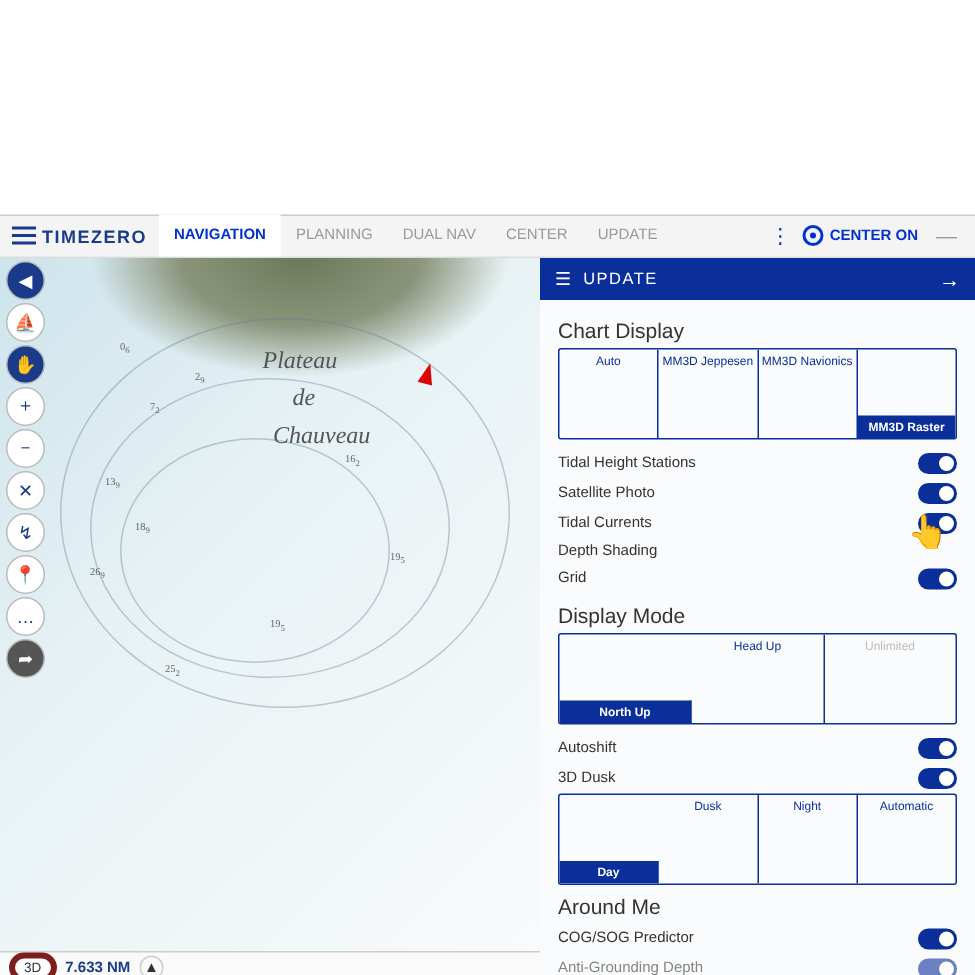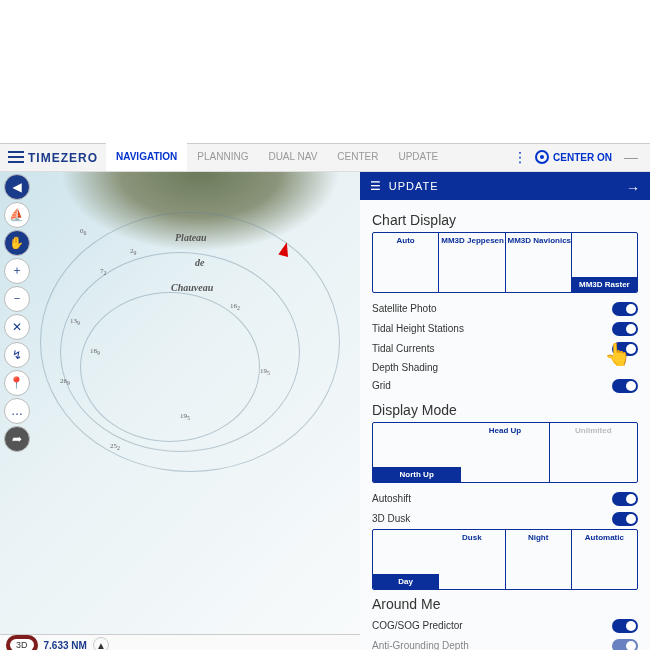--- a/index.html
+++ b/index.html
@@ -15,40 +15,40 @@
   .top-right { margin-left:auto; display:flex; align-items:center; gap:8px; padding-right:8px; }
   .vdots { color:#0033cc; font-size:14px; cursor:pointer; }
   .center-on { display:flex; align-items:center; gap:4px; color:#0033cc; font-size:10px; font-weight:600; cursor:pointer; }
   .center-on .target { width:14px; height:14px; border:2px solid #0033cc; border-radius:50%; position:relative; }
   .center-on .target::after { content:''; position:absolute; inset:3px; background:#0033cc; border-radius:50%; }
   .minim { color:#999; font-size:14px; padding:0 4px; cursor:pointer; }
 
   .main { flex:1; display:flex; position:relative; }
   .chart-area { flex:1; position:relative; background:linear-gradient(135deg,#cde4ec 0%,#e8f2f5 40%,#f9fbfc 100%); overflow:hidden; }
   .island { position:absolute; top:0; left:60px; width:280px; height:80px; background:radial-gradient(ellipse at 50% 0%,#6b7a5a 0%,#8a947a 40%,transparent 70%); }
-  .chart-lbl { position:absolute; font-family: Georgia, serif; font-style:italic; color:#555; font-size:10px;font-weight:bold; }
+  .chart-lbl { position:absolute; font-family: Georgia, serif; font-style:italic; color:#555; font-size:16px; }
   .tool-col { position:absolute; left:4px; top:2px; display:flex; flex-direction:column; gap:2px; z-index:5; }
   .tl { width:26px; height:26px; border-radius:50%; background:#fff; border:1px solid #bbb; display:flex; align-items:center; justify-content:center; font-size:12px; color:#1a3a8a; cursor:pointer; }
   .tl.active { background:#1a3a8a; color:#fff; }
   .tl.dark { background:#555; color:#fff; }
   .depth { position:absolute; font-size:7px; color:#666; font-family:Georgia,serif; }
   .boat { position:absolute; top:70px; left:280px; width:0; height:0; border-left:5px solid transparent; border-right:5px solid transparent; border-bottom:14px solid #d00; transform:rotate(15deg); }
   .status { position:absolute; bottom:0; left:0; right:0; height:22px; background:rgba(250,250,250,0.95); display:flex; align-items:center; gap:6px; padding:0 6px; font-size:10px; color:#333; border-top:1px solid #ccc; }
   .status .pill { background:#fff; border:4px solid #7f1d1d; border-radius:10px; padding:1px 6px; font-size:9px; }
   .status .arrow-up { width:16px; height:16px; border:1px solid #ccc; border-radius:50%; display:flex; align-items:center; justify-content:center; font-size:10px; }
 
   .panel { width:290px; background:#fafbfc; display:flex; flex-direction:column; font-size:11px; overflow:hidden; }
   .panel-hdr { background:#0a2f9a; color:#fff; height:28px; display:flex; align-items:center; padding:0 10px; gap:8px; }
   .panel-hdr .layers-icon { font-size:12px; }
   .panel-hdr .title { flex:1; font-weight:500; letter-spacing:1px; font-size:11px; }
   .panel-hdr .arrow { font-size:14px; cursor:pointer; }
   .panel-body { padding:6px 12px 0; overflow-y:auto; flex:1; }
   .sec-title { font-size:14px; color:#333; margin:6px 0 4px; font-weight:400; }
   .seg { display:flex; border:1px solid #0a2f9a; border-radius:2px; overflow:hidden; margin-bottom:6px; font-size:8px; }
-  .seg .opt { flex:1; text-align:center; padding:3px 2px; color:#0a2f9a; cursor:pointer; border-right:1px solid #0a2f9a; white-space:nowrap; overflow:hidden;font-weight:bold; }
+  .seg .opt { flex:1; text-align:center; padding:3px 2px; color:#0a2f9a; cursor:pointer; border-right:1px solid #0a2f9a; white-space:nowrap; overflow:hidden; }
   .seg .opt:last-child { border-right:none; }
   .seg .opt.sel { background:#0a2f9a; color:#fff; font-weight:600;margin-top:44px; }
   .seg .opt.dis { color:#bbb; }
   .row { display:flex; align-items:center; justify-content:space-between; padding:3px 0; font-size:10px; color:#333; }
   .toggle { width:26px; height:14px; background:#0a2f9a; border-radius:7px; position:relative; cursor:pointer; }
   .toggle::after { content:''; position:absolute; width:10px; height:10px; background:#fff; border-radius:50%; top:2px; right:2px; }
   .cursor-hand { position:absolute; top:170px; right:18px; font-size:22px; z-index:20; pointer-events:none; }
   
   .contour { position:absolute; border:1px solid rgba(100,130,150,0.4); border-radius:50%; }
 </style>
@@ -85,21 +85,21 @@
 
   <div class="main">
 
     <div class="chart-area">
       <div class="island"></div>
       <div class="contour" style="top:40px;left:40px;width:300px;height:260px"></div>
       <div class="contour" style="top:80px;left:60px;width:240px;height:200px"></div>
       <div class="contour" style="top:120px;left:80px;width:180px;height:150px"></div>
       <div class="chart-lbl" style="top:60px;left:175px">Plateau</div>
       <div class="chart-lbl" style="top:85px;left:195px">de</div>
-      <div class="chart-lbl" style="top:110px;left:171px">Chauveau</div>
+      <div class="chart-lbl" style="top:110px;left:182px">Chauveau</div>
       <div class="boat"></div>
 
       <div class="depth" style="top:55px;left:80px">0<sub>6</sub></div>
       <div class="depth" style="top:75px;left:130px">2<sub>9</sub></div>
       <div class="depth" style="top:95px;left:100px">7<sub>2</sub></div>
       <div class="depth" style="top:145px;left:70px">13<sub>9</sub></div>
       <div class="depth" style="top:175px;left:90px">18<sub>9</sub></div>
       <div class="depth" style="top:205px;left:60px">26<sub>9</sub></div>
       <div class="depth" style="top:130px;left:230px">16<sub>2</sub></div>
       <div class="depth" style="top:195px;left:260px">19<sub>5</sub></div>
@@ -135,25 +135,25 @@
       <div class="panel-body">
 
         <div class="sec-title">Chart Display</div>
         <div class="seg">
           <div class="opt">Auto</div>
           <div class="opt">MM3D Jeppesen</div>
           <div class="opt">MM3D Navionics</div>
           <div class="opt sel">MM3D Raster</div>
         </div>
         <div class="row">
+            <span>Tidal Height Stations</span>
+            <span class="toggle"></span>
+          </div>
+        <div class="row">
             <span>Satellite Photo</span>
-            <span class="toggle"></span>
-          </div>
-        <div class="row">
-            <span>Tidal Height Stations</span>
             <span class="toggle"></span>
           </div>
         <div class="row">
             <span>Tidal Currents</span>
             <span class="toggle"></span>
           </div>
         <div class="row">
             <span>Depth Shading</span>
           </div>
         <div class="row">

